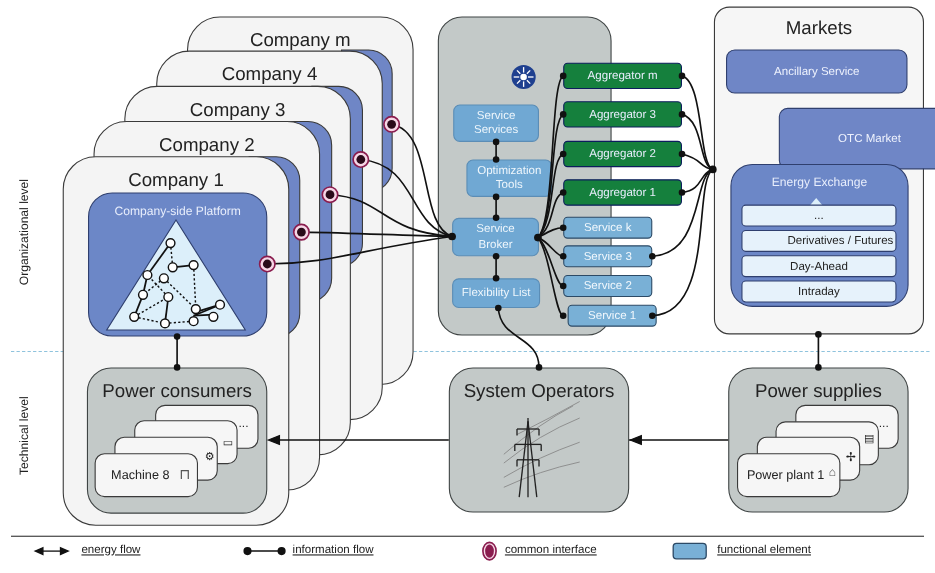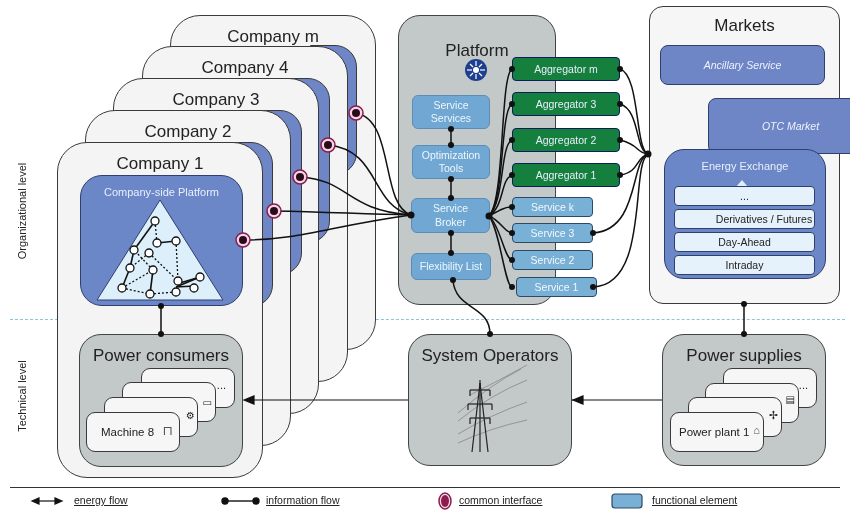--- a/index.html
+++ b/index.html
@@ -21,21 +21,21 @@
         border-radius:6px; color:#eef6fc; font-size:10.5px; text-align:center;
         display:flex; align-items:center; justify-content:center; line-height:1.25; }
   .fe2 { position:absolute; box-sizing:border-box; background:#79b0d6; border:1.3px solid #2c4a66;
          border-radius:4px; color:#f2f8fd; font-size:10.5px; text-align:center;
          display:flex; align-items:center; justify-content:center; }
   .agg { position:absolute; box-sizing:border-box; background:#15803d; border:1.3px solid #0c1d5c;
          border-radius:4px; color:#e8edfc; font-size:10.5px; text-align:center;
          display:flex; align-items:center; justify-content:center; }
   .mkt { position:absolute; box-sizing:border-box; background:#6f86c6; border:1.3px solid #2f3f6e;
          border-radius:8px; color:#eef2fd; font-size:10.5px; text-align:center;
-         display:flex; align-items:center; justify-content:center;font-style:italic; }
+         display:flex; align-items:center; justify-content:center; }
   .ee { position:absolute; box-sizing:border-box; background:#e6f2fb; border:1.3px solid #2f3f6e;
         border-radius:4px; color:#222; font-size:10.5px; text-align:center;
         display:flex; align-items:center; justify-content:center; }
   .sub { position:absolute; box-sizing:border-box; background:#f6f6f6; border:1.3px solid #3a3a3a;
          border-radius:9px; }
   .vlabel { position:absolute; font-size:11px; transform:rotate(-90deg); transform-origin:center;
             white-space:nowrap; color:#222; }
   svg { position:absolute; left:0; top:0; }
   .legend-txt { position:absolute; font-size:10.5px; color:#222;text-decoration:underline; }
 </style>
@@ -120,42 +120,41 @@
 </div>
 <div class="sub" style="left:104px; top:397px; width:94px; height:40px;">
   <div class="txt" style="right:2px; top:12px; font-size:10px;">⚙</div>
 </div>
 <div class="sub" style="left:86px; top:412px; width:94px; height:40px;">
   <div class="txt" style="left:14px; top:13px; font-size:11.5px;">Machine 8</div>
   <div class="txt" style="right:6px; top:10px; font-size:13px; color:#555;">⊓</div>
 </div>
 
 <div class="gray" style="left:398px; top:15px; width:158px; height:290px;">
-  <div class="card-title" style="top:25px;">Platform</div>
 </div>
 <svg width="850" height="521" style="pointer-events:none;">
   <circle cx="476" cy="70" r="11" fill="#1e3f8f"></circle>
   <circle cx="476" cy="70" r="3" fill="#fff"></circle>
   <g stroke="#fff" stroke-width="1.2">
     <line x1="476" y1="61" x2="476" y2="66"></line>
       <line x1="476" y1="74" x2="476" y2="79"></line>
     <line x1="467" y1="70" x2="472" y2="70"></line>
       <line x1="480" y1="70" x2="485" y2="70"></line>
     <line x1="470" y1="64" x2="473" y2="67"></line>
       <line x1="479" y1="73" x2="482" y2="76"></line>
     <line x1="482" y1="64" x2="479" y2="67"></line>
       <line x1="470" y1="76" x2="473" y2="73"></line>
   </g>
 </svg>
 
 <div class="fe" style="left:412px; top:95px; width:78px; height:34px; flex-direction:column;">
   <span>Service</span>
   <span>Services</span>
 </div>
-<div class="fe" style="left:412px; top:145px; width:78px; height:34px; flex-direction:column;">
+<div class="fe" style="left:424px; top:145px; width:78px; height:34px; flex-direction:column;">
   <span>Optimization</span>
   <span>Tools</span>
 </div>
 <div class="fe" style="left:411px; top:198px; width:79px; height:35px; flex-direction:column;">
   <span>Service</span>
   <span>Broker</span>
 </div>
 <div class="fe" style="left:411px; top:253px; width:80px; height:27px;">
   <span>Flexibility List</span>
 </div>

